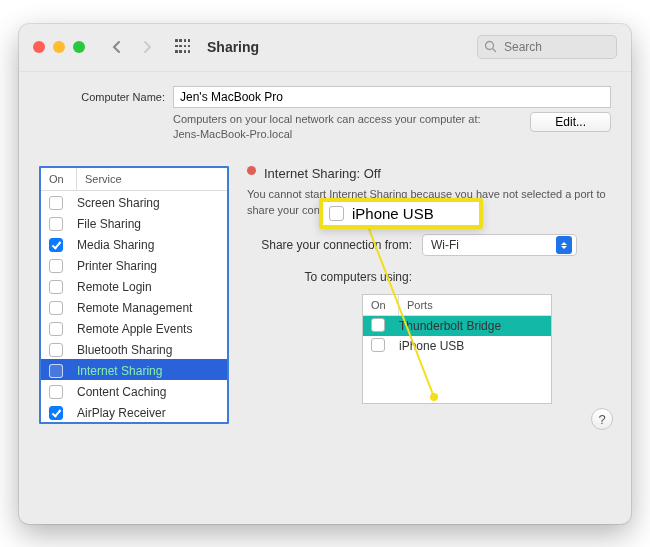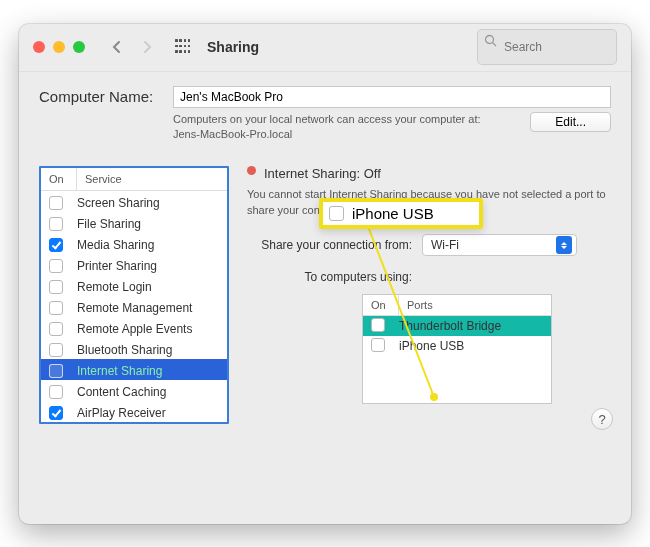--- a/index.html
+++ b/index.html
@@ -8,25 +8,25 @@
     .titlebar { height: 48px; display: flex; align-items: center; padding: 0 14px; gap: 10px; border-bottom: 1px solid rgba(0,0,0,.05); }
     .traffic { display: flex; gap: 8px; }
     .tl { width: 12px; height: 12px; border-radius: 50%; }
     .tl.red { background: #ff5f57; } .tl.yellow { background: #febc2e; } .tl.green { background: #28c840; }
     .navbtn { width: 20px; height: 20px; display: flex; align-items: center; justify-content: center; color: #888; background: none; border: none; }
     .navbtn.back { margin-left: 12px; }
     .grid-icon { width: 16px; height: 16px; display: grid; grid-template-columns: repeat(4,1fr); grid-template-rows: repeat(3,1fr); gap: 1px; margin: 0 6px 0 8px; }
     .grid-icon span { background: #555; width: 2.5px; height: 2.5px; border-radius: .5px; }
     .win-title { font-weight: 600; font-size: 14px; color: #333; }
     .search { margin-left: auto; position: relative; }
-    .search input { width: 140px; height: 36px; border-radius: 5px; border: 1px solid rgba(0,0,0,.1); background: rgba(0,0,0,.03); padding: 0 8px 0 26px; font-size: 12px; color: #333; }
+    .search input { width: 140px; height: 24px; border-radius: 5px; border: 1px solid rgba(0,0,0,.1); background: rgba(0,0,0,.03); padding: 0 8px 0 26px; font-size: 12px; color: #333; }
     .search svg { position: absolute; left: 7px; top: 5px; }
     .content { padding: 14px 20px 20px; font-size: 12px; color: #333; position: relative; }
     .row { display: flex; align-items: center; gap: 8px; margin-bottom: 4px; }
-    .row .lbl { width: 126px; font-size: 15px; }
+    .row .lbl { width: 126px; text-align: right; font-size: 11px; }
     .row input[type=text] { flex: 1; height: 22px; border: 1px solid #c8c8c8; background: #fff; border-radius: 0; padding: 0 6px; font-size: 12px; }
     .sub { margin-left: 134px; font-size: 11px; color: #5a5a5a; line-height: 1.4; }
     .editbtn { height: 20px; padding: 0 24px; font-size: 12px; border: 1px solid #c8c8c8; background: linear-gradient(#fff,#f2f2f2); border-radius: 4px; }
     .editrow { display: flex; align-items: flex-start; }
     .editrow .sub { flex: 1; }
     .main { display: flex; gap: 18px; margin-top: 24px; align-items: flex-start; }
     .svc-table { width: 190px; border: 2px solid #3b7dd8; border-radius: 1px; background: #fff; }
     .svc-head { display: flex; border-bottom: 1px solid #ddd; }
     .svc-head div { padding: 5px 8px; font-size: 11px; color: #555; }
     .svc-head .c-on { width: 36px; border-right: 1px solid #ddd; }

